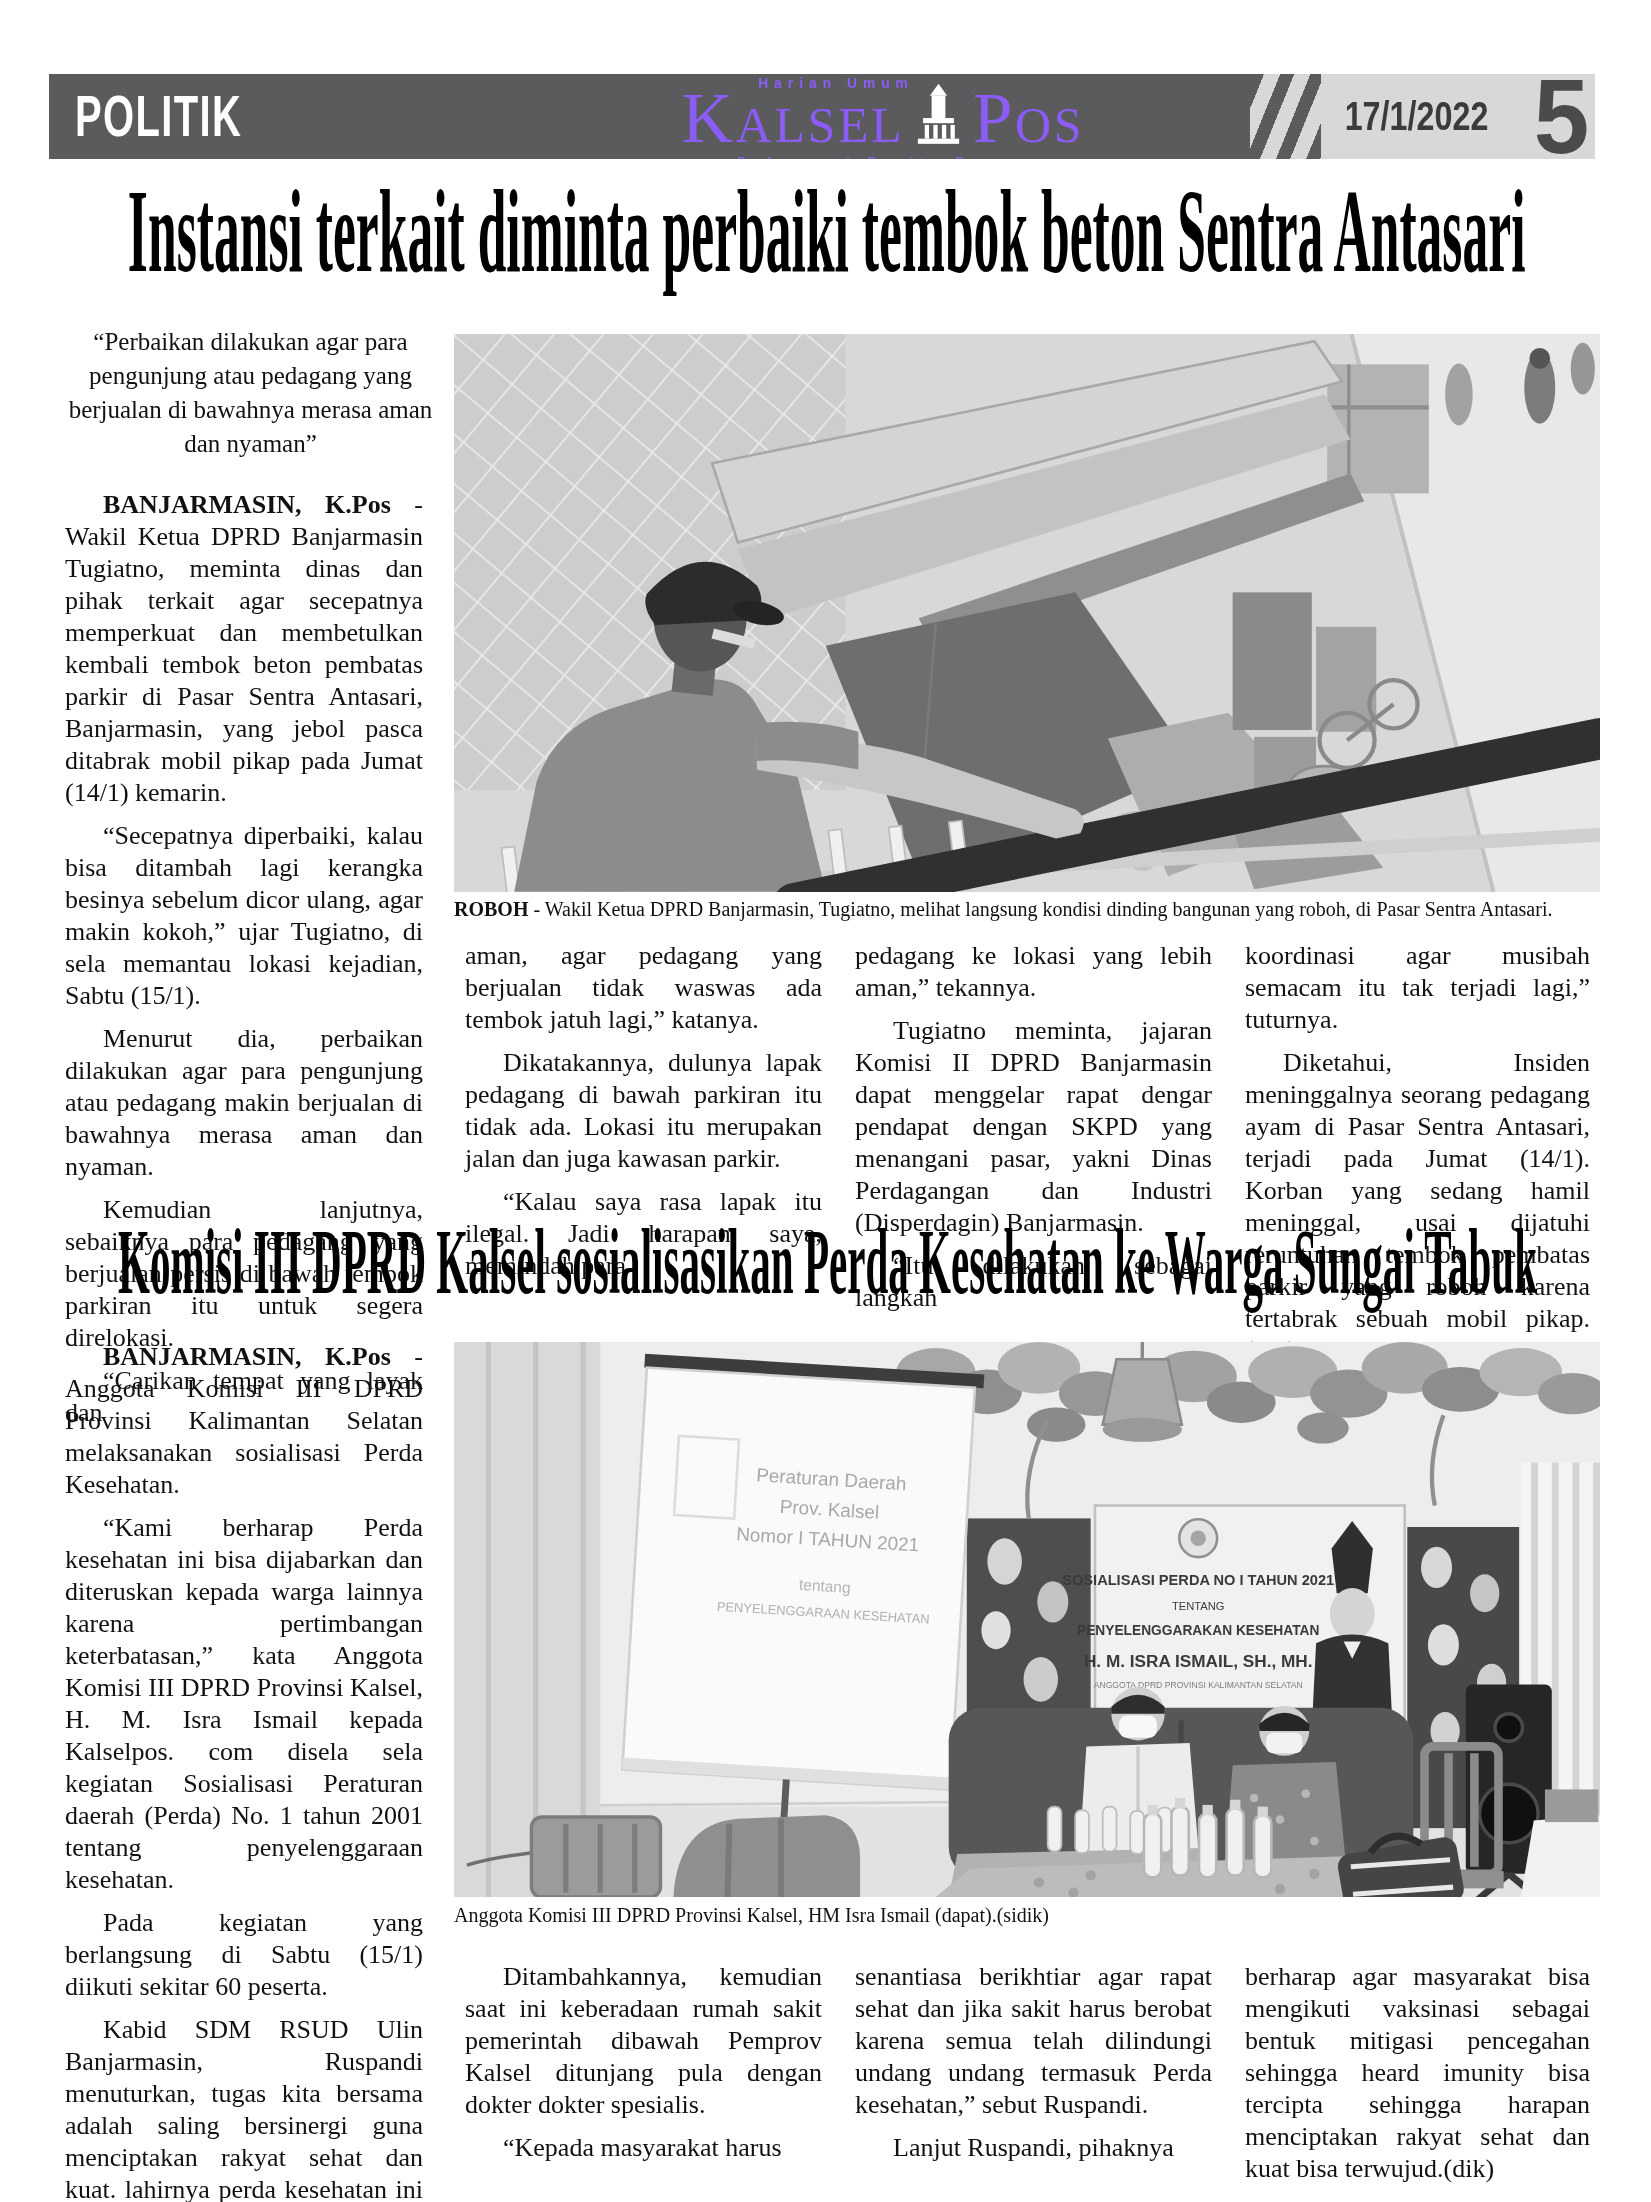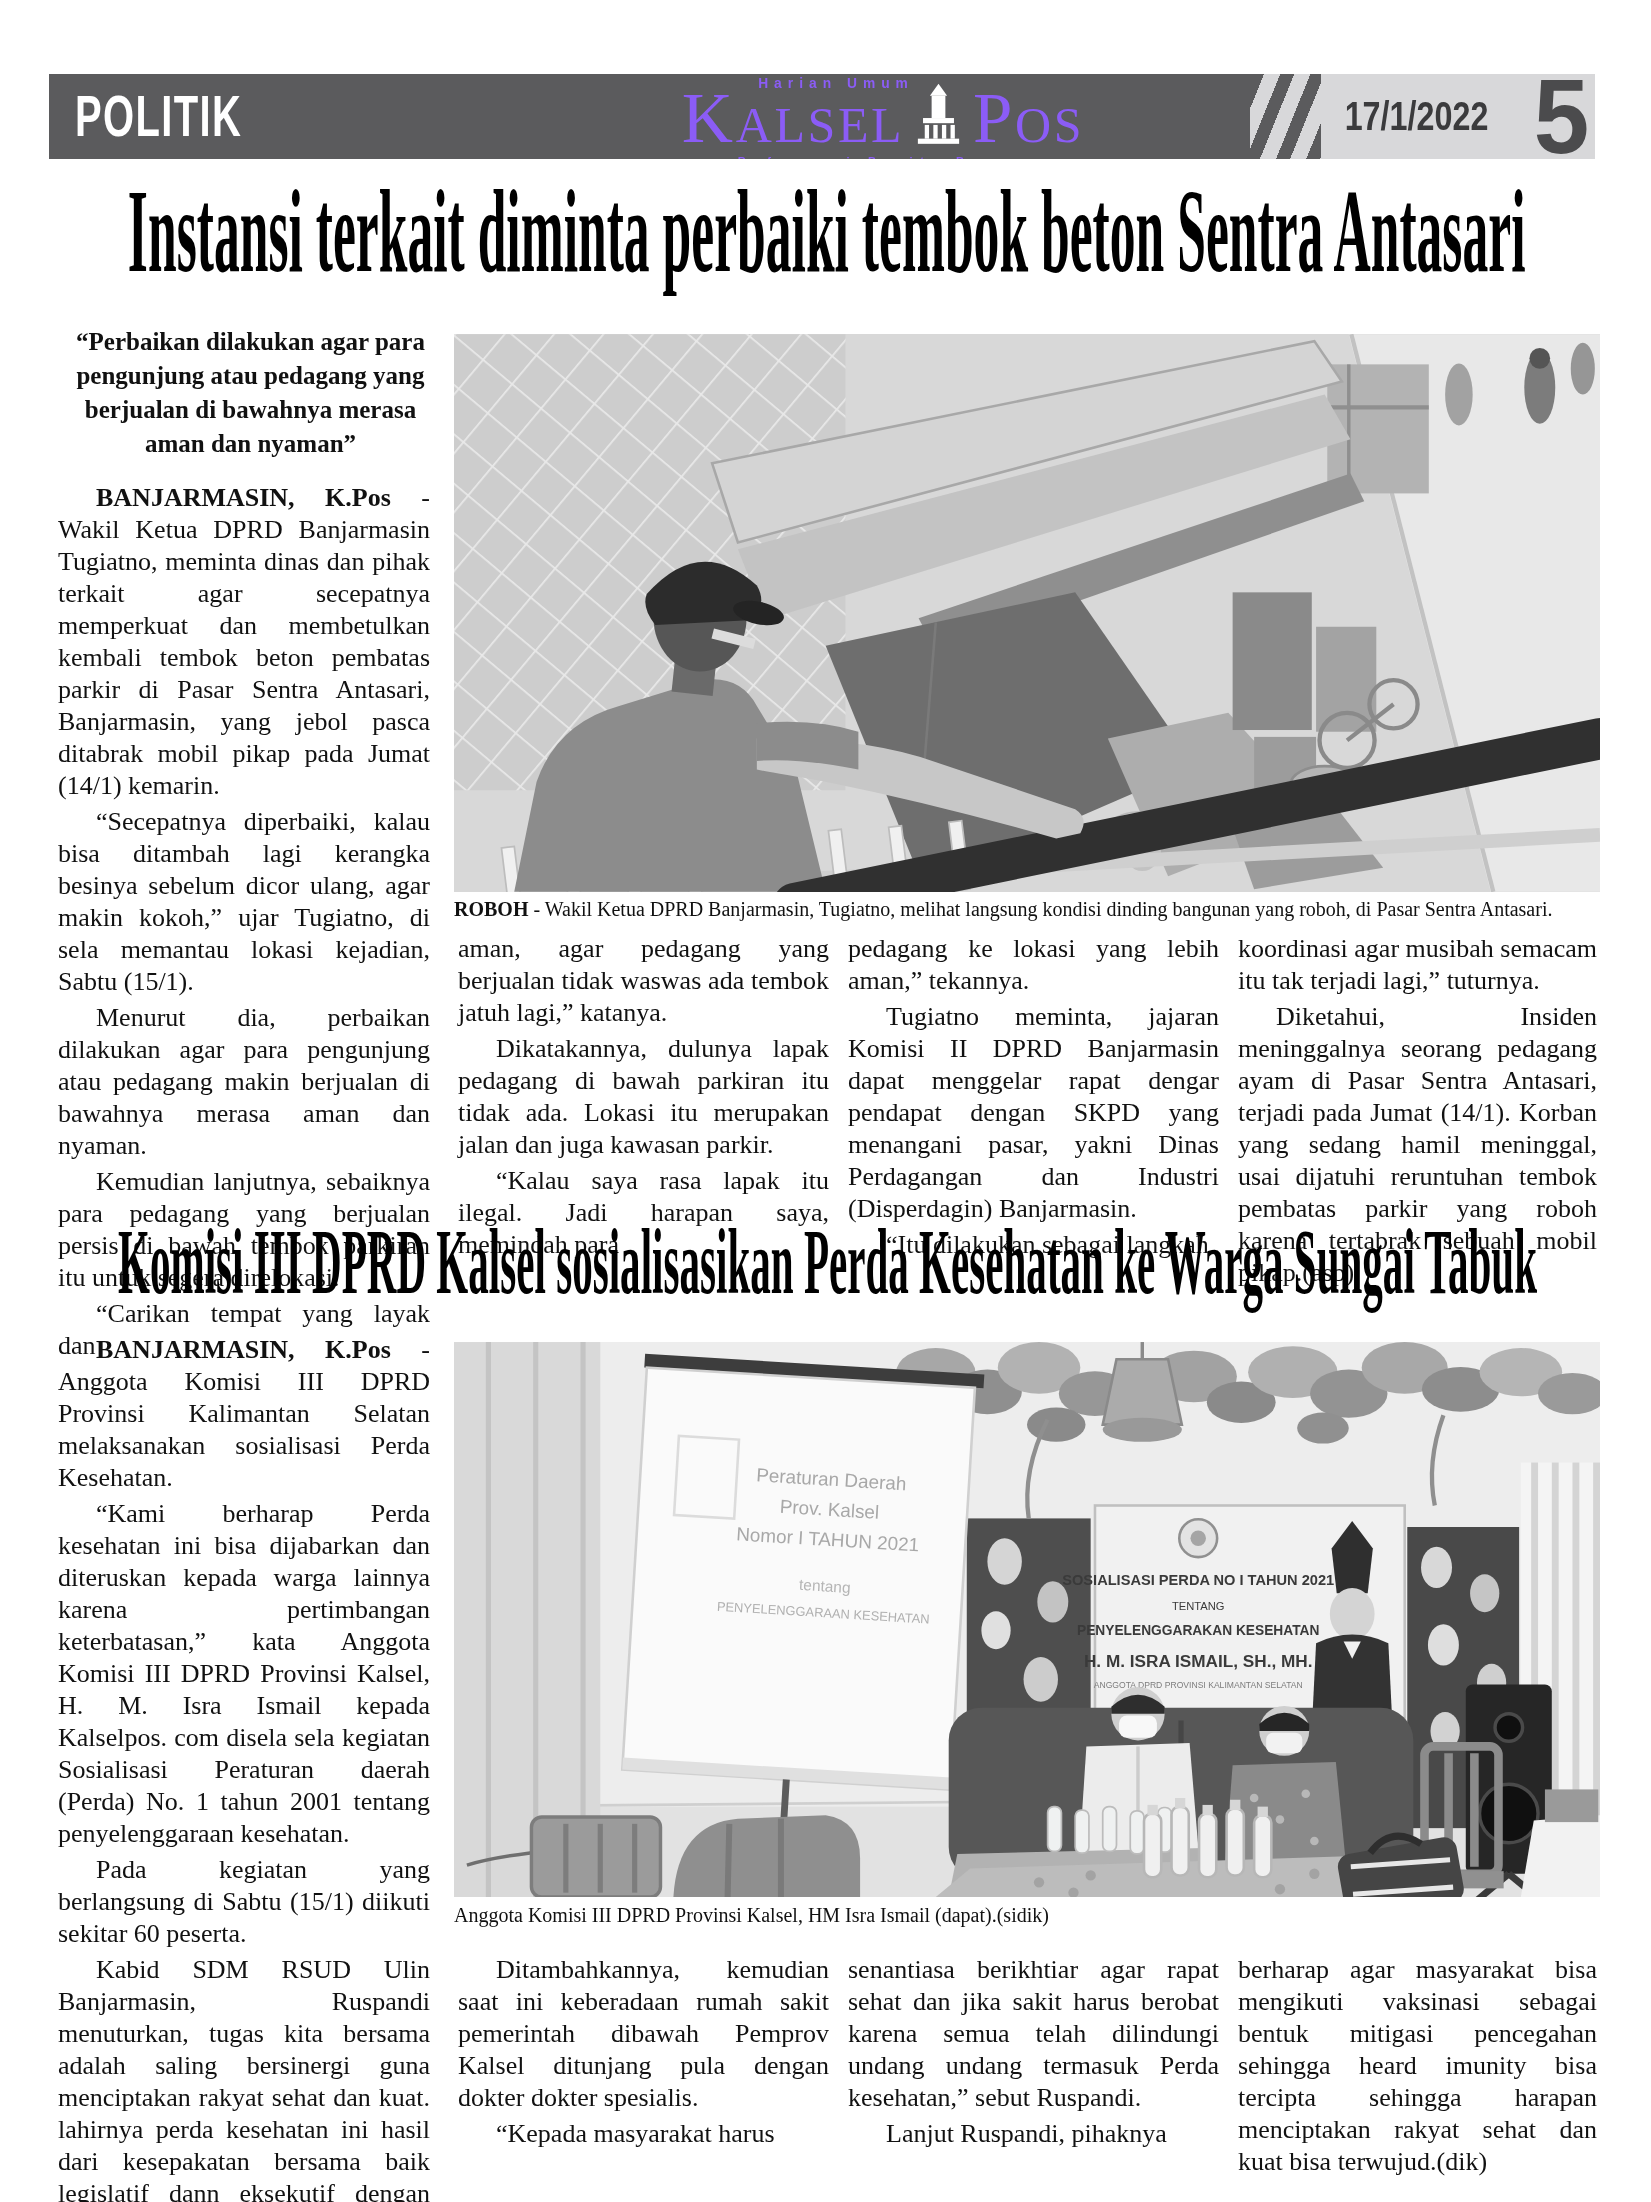--- a/index.html
+++ b/index.html
@@ -33,24 +33,24 @@
 
   
   .hl-wrap{display:flex;justify-content:center;align-items:center;overflow:visible}
   .hl1{left:54px;top:176px;width:1546px;height:110px}
   .hl2{left:54px;top:1215px;width:1546px;height:93px}
   .hl-text{display:inline-block;white-space:nowrap;font-weight:bold;color:#000}
   .hl1 .hl-text{font-size:86px;transform:scale(.60,1.38)}
   .hl2 .hl-text{font-size:79px;transform:scale(.52,1.18)}
 
   
-  .quote{left:62px;top:325px;width:377px;font-size:25px;font-weight:bold;line-height:34px;
+  .quote{left:62px;top:325px;width:377px;font-size:25px;font-weight:normal;line-height:34px;
        text-align:center}
   .paras{font-size:26px;line-height:32px;text-align:justify}
-  .paras p{margin:4px;text-indent:38px}
+  .paras p{margin:11px;text-indent:38px}
   .paras p.ni{text-indent:0}
   .caption{font-size:20px;line-height:24px}
   .caption p{margin:0;text-indent:0}
 
   .a1c1{left:54px;top:478px;width:380px}
   .a1c2{left:454px;top:929px;width:379px}
   .a1c3{left:844px;top:929px;width:379px}
   .a1c4{left:1234px;top:929px;width:367px}
   .cap1{left:454px;top:897px;width:1146px}
   .a2c1{left:54px;top:1330px;width:380px}

